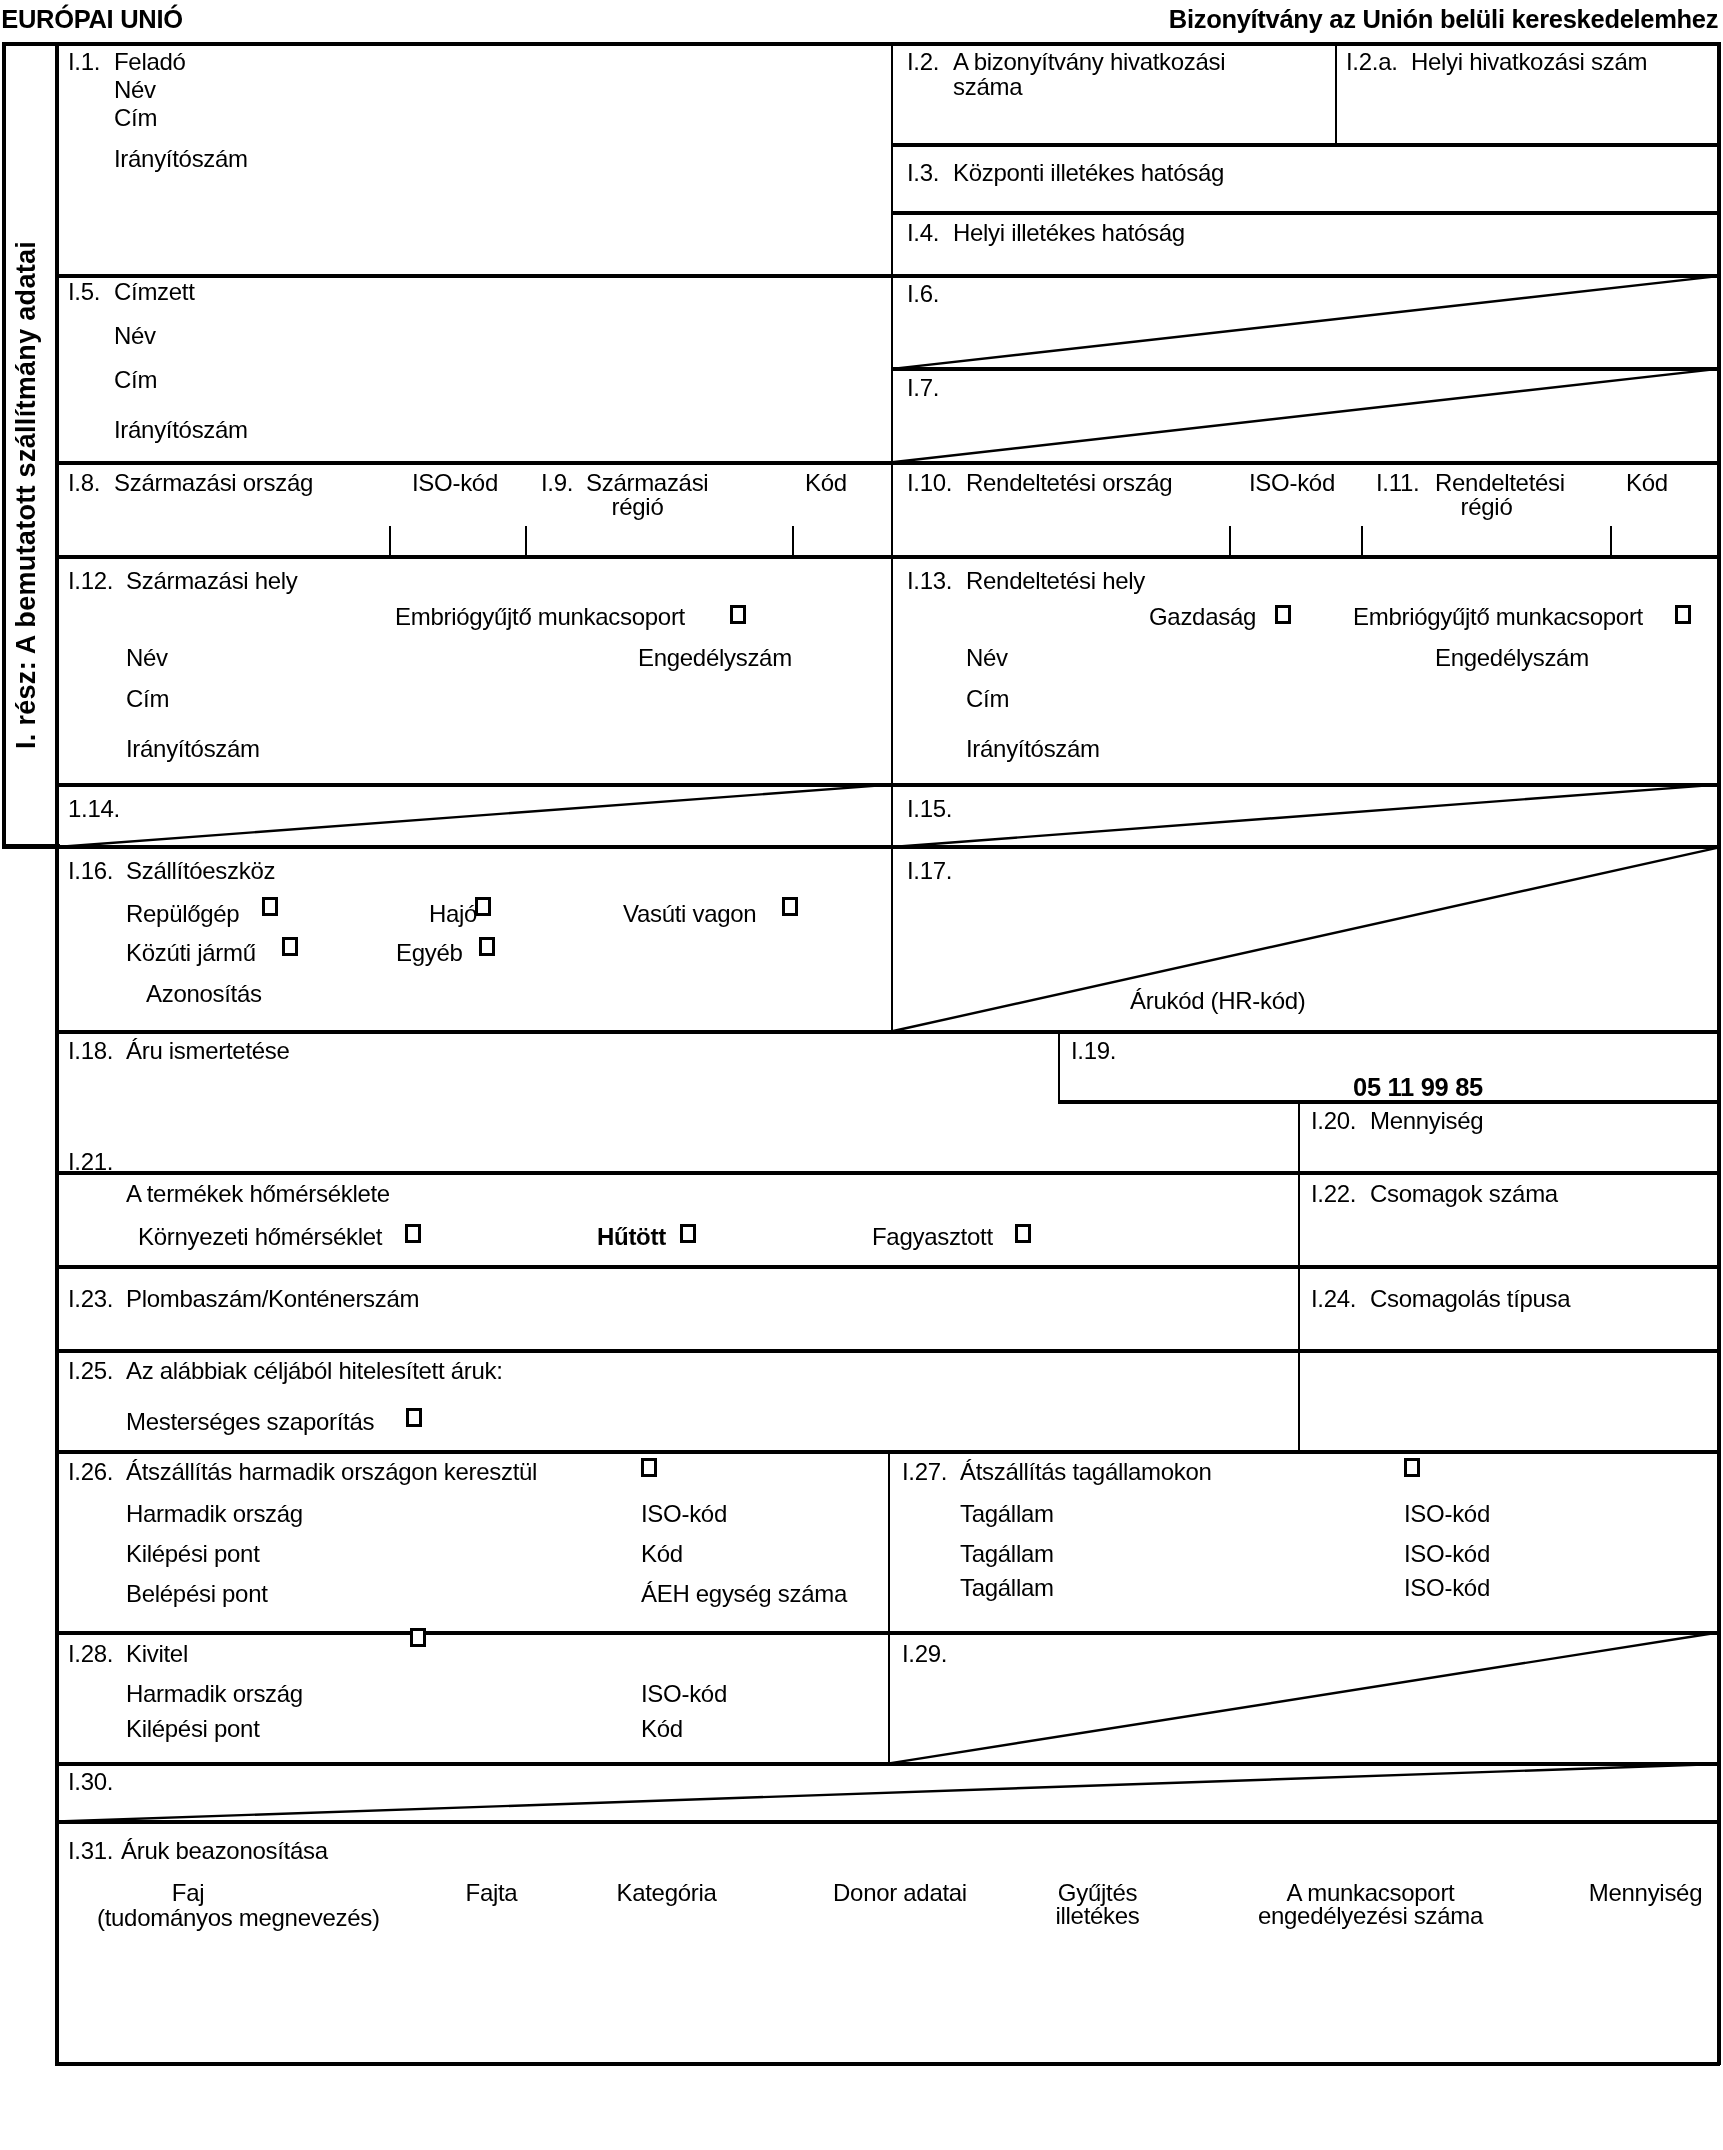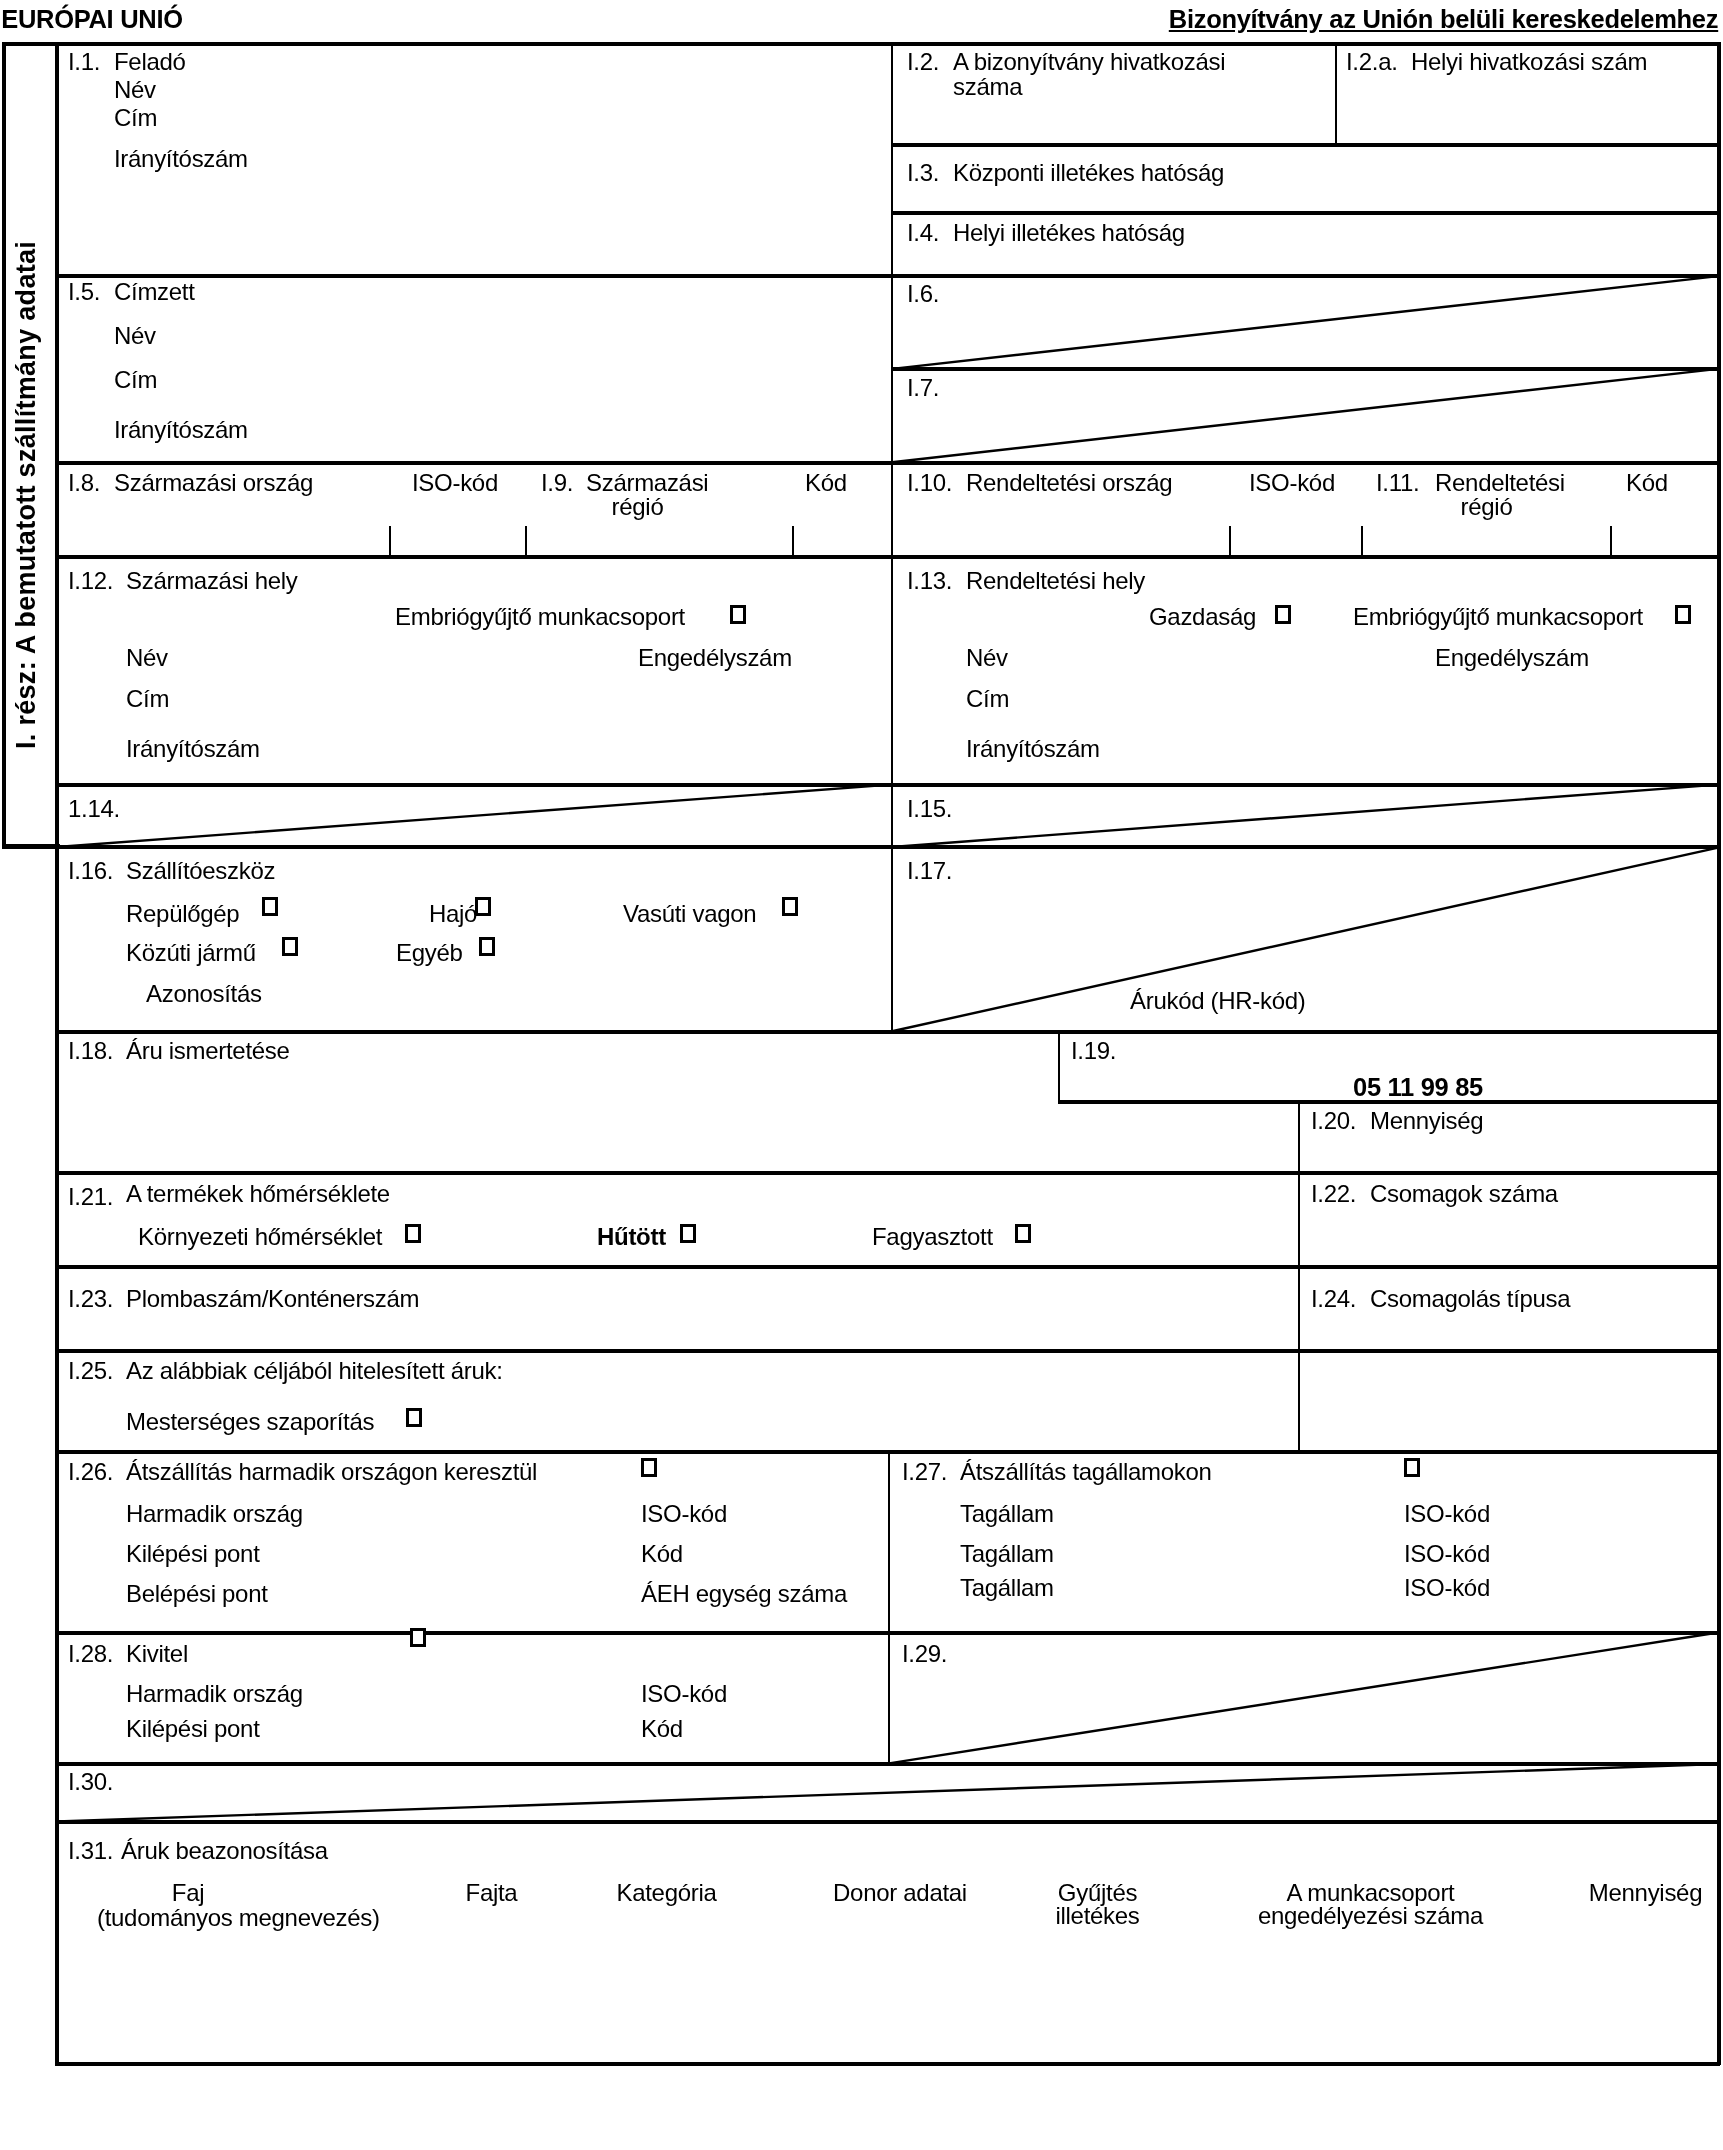--- a/index.html
+++ b/index.html
@@ -13,21 +13,21 @@
   .cb{position:absolute;width:15.8px;height:19.4px;border:3px solid #000;box-sizing:border-box;background:#fff;}
   .center{text-align:center;}
   svg.diag{position:absolute;left:0;top:0;pointer-events:none;}
   .vert{position:absolute;left:11px;top:749px;transform:rotate(-90deg);transform-origin:0 0;
         font-weight:bold;font-size:27px;line-height:30px;white-space:nowrap;letter-spacing:0.3px;}
 </style>
 </head>
 <body>
 
 <div class="t b" style="left:1.2px;top:4.8px;font-size:25.5px;">EURÓPAI UNIÓ</div>
-<div class="t b" style="right:4.8px;top:4.8px;font-size:25.5px;text-decoration:underline;">Bizonyítvány az Unión belüli kereskedelemhez</div>
+<div class="t b" style="right:4.8px;top:4.8px;font-size:25.5px;">Bizonyítvány az Unión belüli kereskedelemhez</div>
 
 <div>
 
   <div class="hl" style="left:2.4px;top:42px;width:1718px;"></div>
 
   <div class="vl thick" style="left:2.4px;top:42px;height:805px;"></div>
   <div class="hl" style="left:2.4px;top:844px;width:58px;"></div>
 
   <div class="vl thick" style="left:55px;top:42px;height:2023px;"></div>
 
@@ -196,21 +196,21 @@
   <div class="t" style="left:1071px;top:1037px;">I.19.</div>
   <div class="t" style="left:1130px;top:987px;">Árukód (HR-kód)</div>
   <div class="t b" style="left:1353px;top:1073px;font-size:25.5px;">05 11 99 85</div>
 </div>
 <div>
   <div class="t" style="left:1311px;top:1107px;">I.20.</div>
   <div class="t" style="left:1370px;top:1107px;">Mennyiség</div>
 </div>
 
 <div>
-  <div class="t" style="left:68px;top:1183px;">I.21.</div>
+  <div class="t" style="left:68px;top:1148px;">I.21.</div>
   <div class="t" style="left:126px;top:1180px;">A termékek hőmérséklete</div>
   <div class="t" style="left:138px;top:1223px;">Környezeti hőmérséklet</div>
   <div class="cb" style="left:405px;top:1224px;"></div>
   <div class="t" style="left:597px;top:1223px;font-weight:bold;">Hűtött</div>
   <div class="cb" style="left:680px;top:1224px;"></div>
   <div class="t" style="left:872px;top:1223px;">Fagyasztott</div>
   <div class="cb" style="left:1015px;top:1224px;"></div>
 </div>
 <div>
   <div class="t" style="left:1311px;top:1180px;">I.22.</div>

